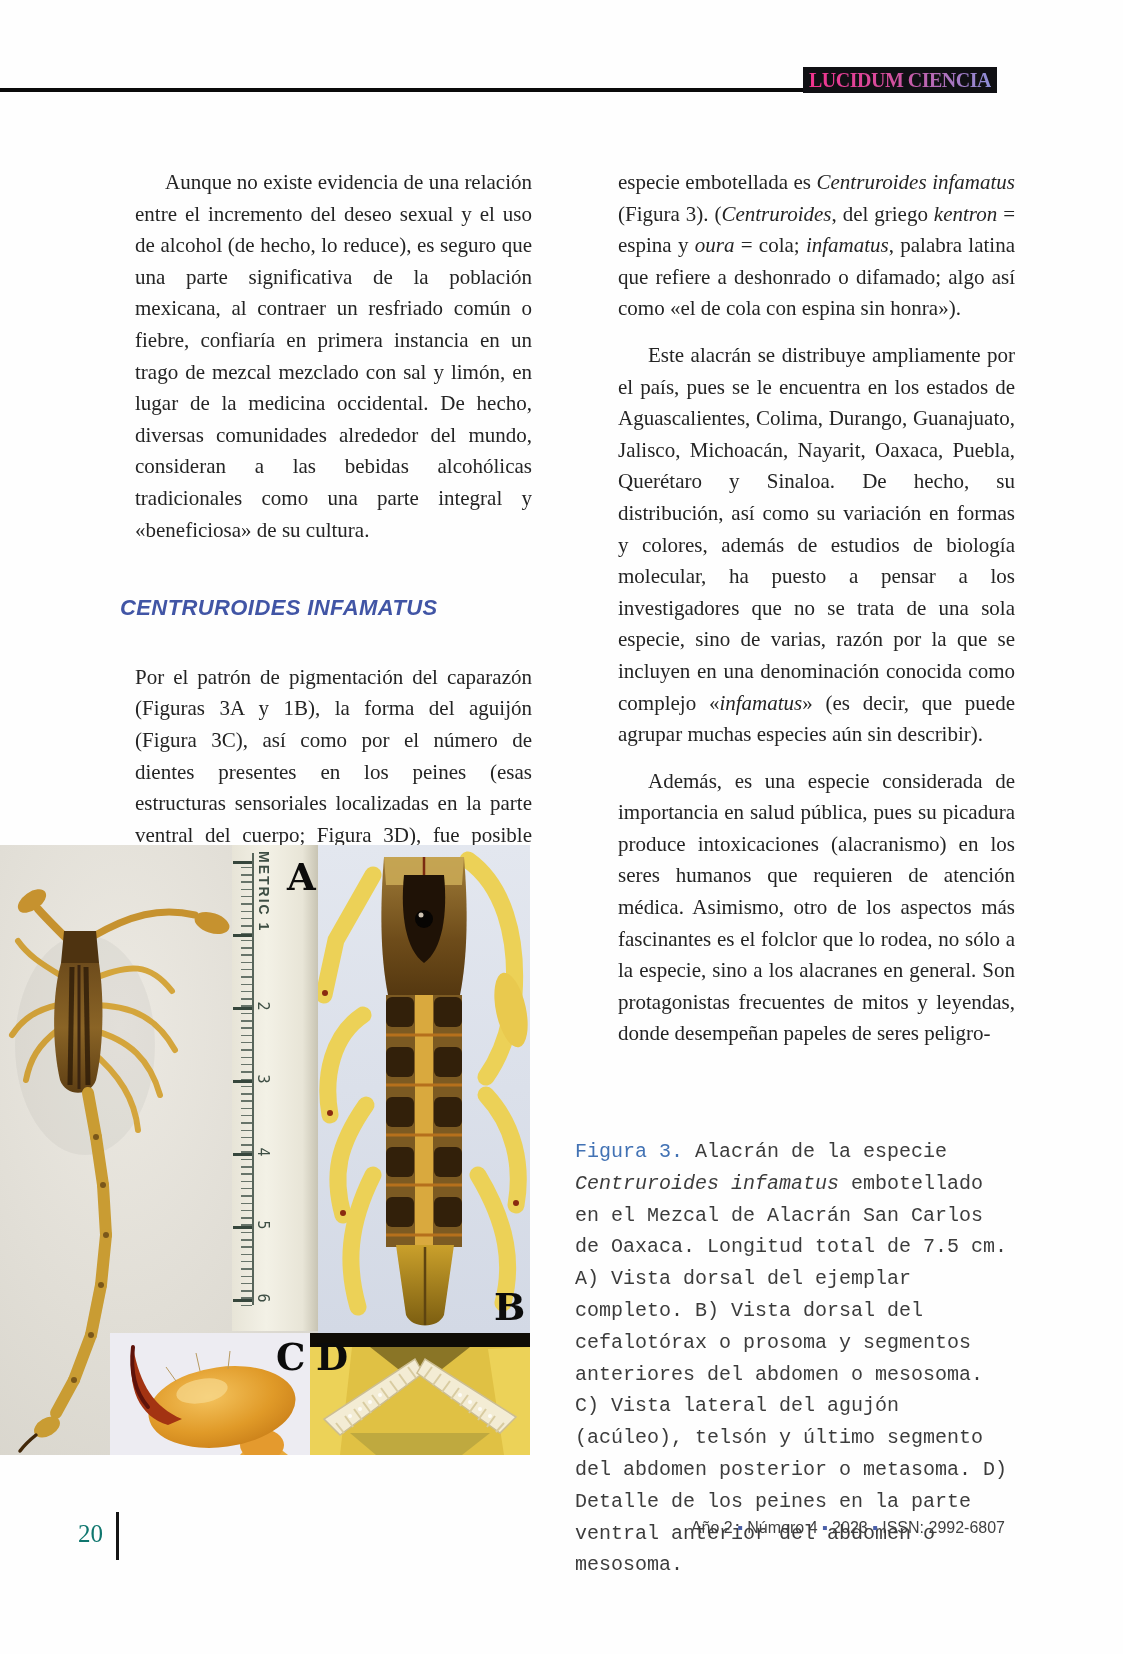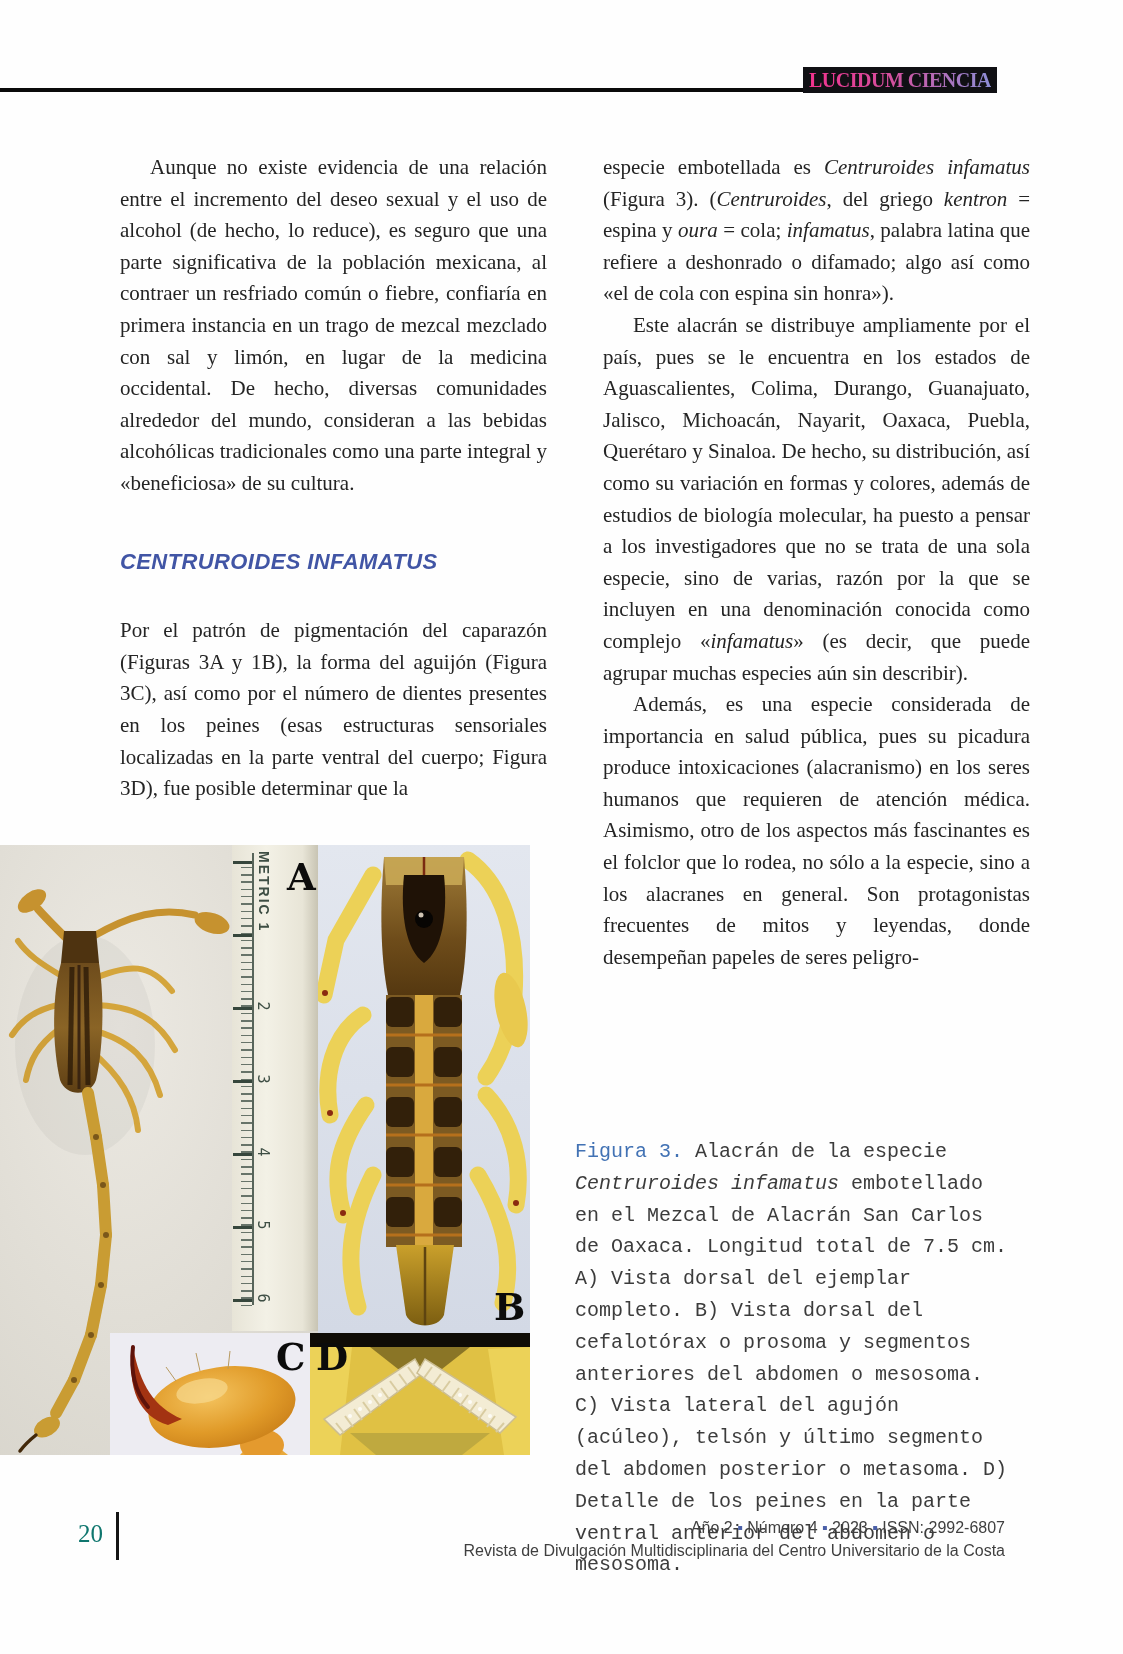--- a/index.html
+++ b/index.html
@@ -13,21 +13,21 @@
   .brand-text{font-family:Liberation Serif, serif;font-weight:bold;font-size:20px;
               letter-spacing:-0.5px;white-space:nowrap;
               background:linear-gradient(90deg,#f0338e 0%,#d44f9e 45%,#8d8ed6 100%);
               -webkit-background-clip:text;background-clip:text;color:transparent;}
 
   
   .col{position:absolute;top:152px;width:427px;font-size:21px;line-height:31.6px;
        text-align:justify;hyphens:auto;-webkit-hyphens:auto;}
   .col-left{left:120px;}
   .col-right{left:603px;}
-  .col p{margin:0;}
+  .col p{margin:15px;}
   p.indent{text-indent:30px;}
   .section-heading{margin:46px 0 38px 0;font-family:"Liberation Sans",sans-serif;
                    font-style:italic;font-size:22px;letter-spacing:0.4px;color:#4155a5;}
 
   
   .figure{position:absolute;left:0;top:845px;width:530px;height:610px;}
   .panel{position:absolute;overflow:hidden;}
   .panel-a{left:0;top:0;width:318px;height:610px;background:#e2dfd8;}
   .panel-b{left:318px;top:0;width:212px;height:488px;background:#dde2ea;}
   .panel-c{left:110px;top:488px;width:200px;height:122px;background:#edecf2;}
@@ -310,16 +310,15 @@
     <span class="plabel" style="left:276px;top:494px">C</span>
     <span class="plabel" style="left:316px;top:494px">D</span>
   </div>
 
   <div class="fig-caption"><span style="color: rgb(66, 114, 180);">Figura 3. </span><span>Alacrán de la especie </span><span style="font-style: italic;">Centruroides infamatus</span><span> embotellado en el Mezcal de Alacrán San Carlos de Oaxaca. Longitud total de 7.5 cm. A) Vista dorsal del ejemplar completo. B) Vista dorsal del cefalotórax o prosoma y segmentos anteriores del abdomen o mesosoma. C) Vista lateral del agujón (acúleo), telsón y último segmento del abdomen posterior o metasoma. D) Detalle de los peines en la parte ventral anterior del abdomen o mesosoma.</span></div>
 
   <span class="page-number">20</span>
   <div class="footer-divider"></div>
   <div class="footer-info">
     <div><span>Año 2 </span><span style="color: rgb(74, 95, 168);">▪</span><span> Número 4 </span><span style="color: rgb(74, 95, 168);">▪</span><span> 2023 </span><span style="color: rgb(74, 95, 168);">▪</span><span> ISSN: 2992-6807</span></div>
-    <div>Revista de Divulgación Multidisciplinaria del Centro Universitario de la Costa</div>
   </div>
 
 </div>
 
 </body></html>

